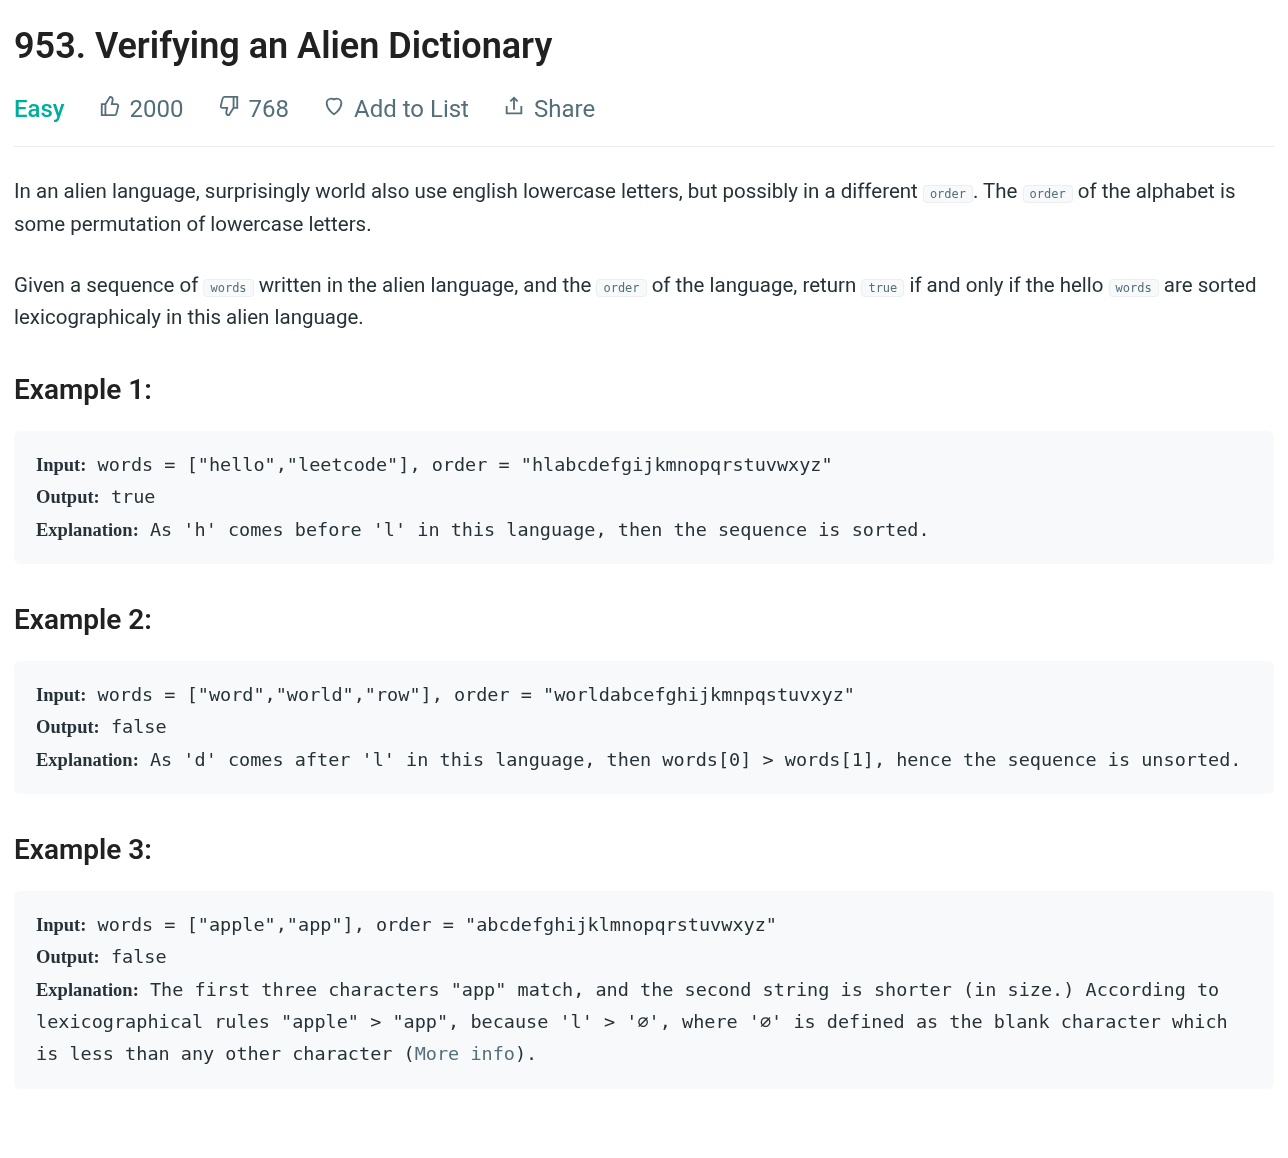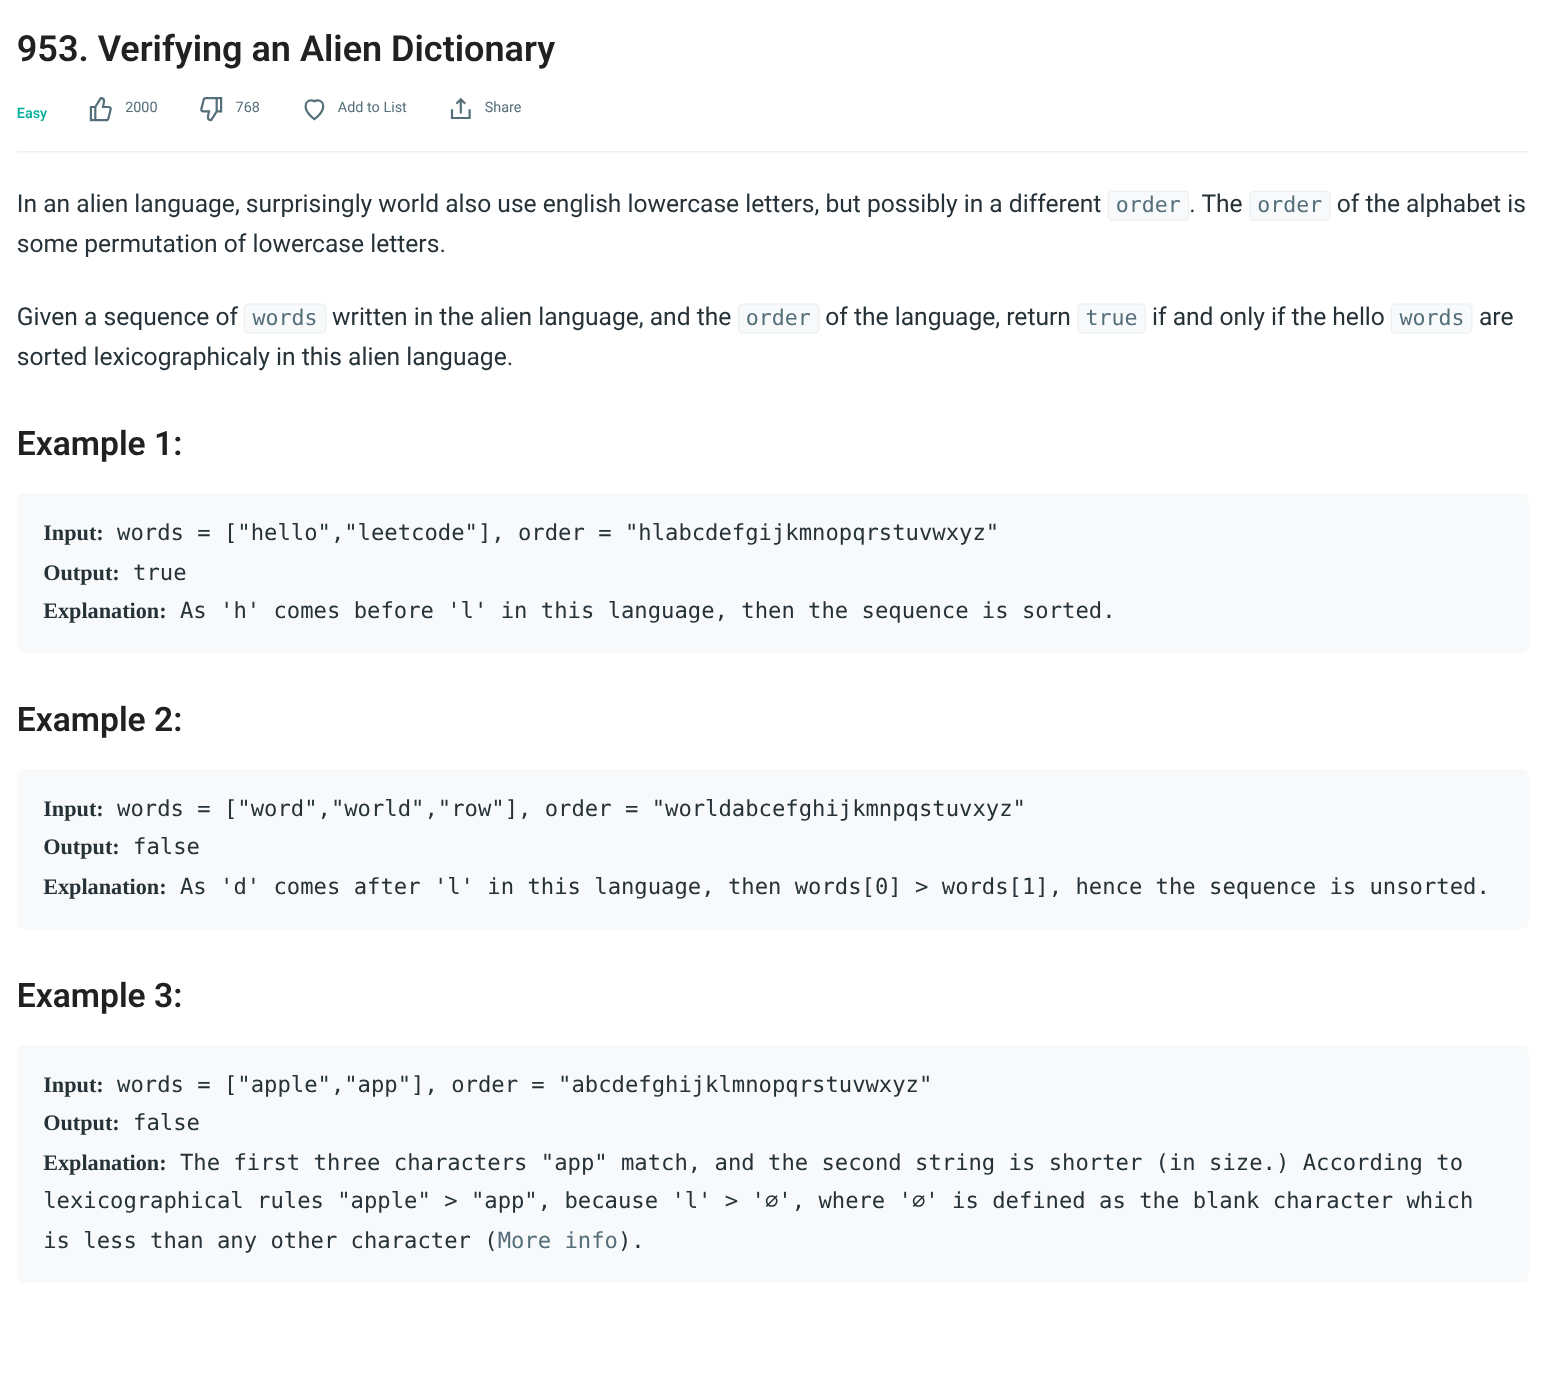--- a/index.html
+++ b/index.html
@@ -6,33 +6,33 @@
   body {
     margin: 0;
     padding: 12px 14px;
     font-family: -apple-system, BlinkMacSystemFont, "Segoe UI", Roboto, Helvetica, Arial, sans-serif;
     color: #262626;
     background: #fff;
     font-size: 20px;
     line-height: 1.6;
   }
   .title {
-    font-size: 30px;
+    font-size: 36px;
     font-weight: 600;
     margin: 6px 0 14px 0;
     color: #212121;
   }
   .meta-row {
     display: flex;
     align-items: center;
     gap: 34px;
     padding-bottom: 18px;
     border-bottom: 1px solid #ececec;
     color: #546e7a;
-    font-size: 12px;
+    font-size: 24px;
   }
   .difficulty { color: #00af9b; font-weight: 500; }
   .meta-item {
     display: inline-flex;
     align-items: flex-start;
     gap: 9px;
     cursor: pointer;
   }
   .meta-item svg { width: 22px; height: 22px; fill: none; stroke: #546e7a; stroke-width: 2; }
   .desc {
@@ -41,21 +41,21 @@
     color: #263238;
   }
   .desc p { margin: 0 0 28px 0; }
   code.inline {
     font-family: ui-monospace, SFMono-Regular, Menlo, Consolas, monospace;
     background: #f7f9fa;
     color: #546e7a;
     border: 1px solid #eceff1;
     border-radius: 4px;
     padding: 1px 6px;
-    font-size: 18px;
+    font-size: 12px;
   }
   .example-heading {
     font-weight: 600;
     font-size: 28px;
     margin: 34px 0 18px 0;
     color: #212121;
   }
   pre.example {
     background: #f7f9fa;
     border-radius: 6px;

